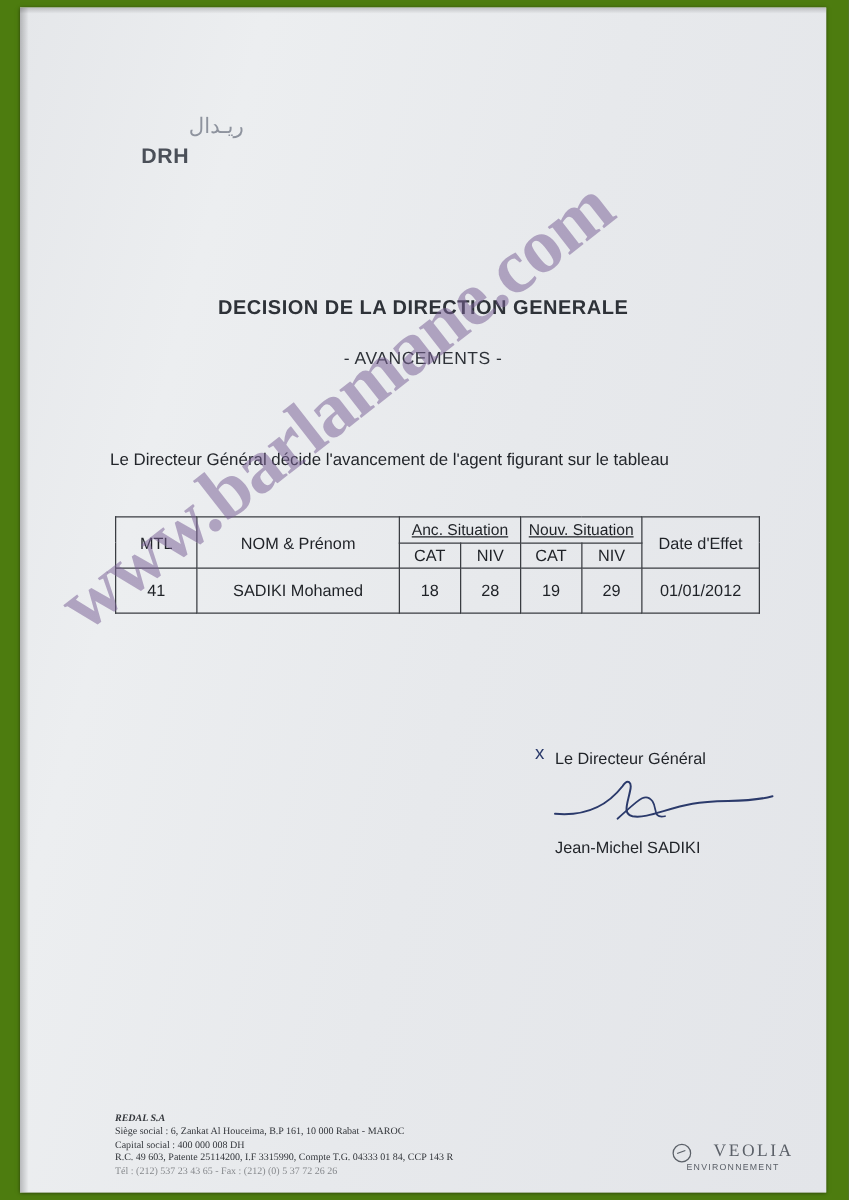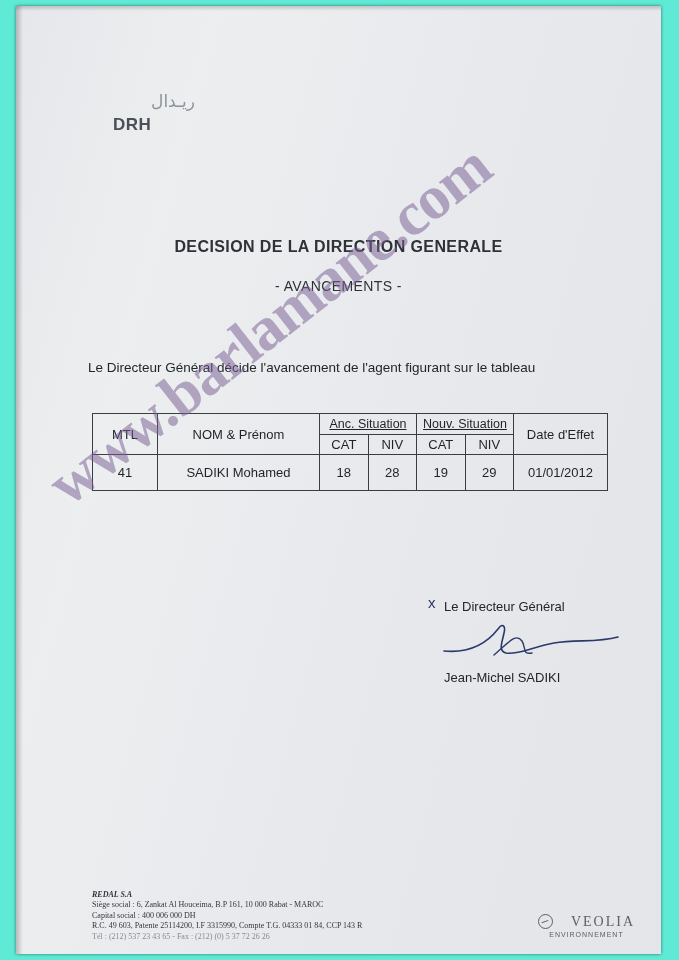--- a/index.html
+++ b/index.html
@@ -11,21 +11,21 @@
     width: 679px;
     height: 960px;
     overflow: hidden;
     font-family: "Liberation Sans", sans-serif;
   }
 
   #page {
     position: relative;
     width: 679px;
     height: 960px;
-    background: #5eead4;
+    background: #4d7c0f;
   }
 
   
   .sheet {
     position: absolute;
     left: 16px;
     top: 6px;
     width: 645px;
     height: 948px;
     background: #e9eaec;
@@ -206,20 +206,21 @@
     right: 26px;
     bottom: 16px;
     text-align: center;
     color: #5b6068;
   }
   .veolia-main {
     font-family: "Liberation Serif", serif;
     font-size: 14px;
     letter-spacing: 2px;
     display: flex;
+    align-items: center;
     gap: 18px;
   }
   .veolia-sub {
     font-size: 7px;
     letter-spacing: 1px;
     margin-top: 1px;
   }
   .veolia-logo {
     width: 13px; height: 13px;
     border: 1.2px solid #5b6068;
@@ -330,21 +331,21 @@
       <div class="sig-title">Le Directeur Général</div>
       <svg class="sig-scribble" viewBox="0 0 190 60">
         <path d="M8 40 C 30 42, 48 36, 62 18 C 66 12, 70 14, 68 22 C 66 32, 62 40, 70 42 C 82 44, 96 36, 118 32 C 140 28, 160 32, 182 26" fill="none" stroke="#2b3a6b" stroke-width="1.6" stroke-linecap="round"></path>
         <path d="M58 44 C 74 30, 80 22, 86 30 C 90 36, 86 44, 96 42" fill="none" stroke="#2b3a6b" stroke-width="1.4" stroke-linecap="round"></path>
       </svg>
       <div class="sig-name">Jean-Michel SADIKI</div>
 
       <div class="footer">
         <div class="f-strong">REDAL S.A</div>
         <div>Siège social : 6, Zankat Al Houceima, B.P 161, 10 000 Rabat - MAROC</div>
-        <div>Capital social : 400 006 000 DH</div>
+        <div>Capital social : 400 000 008 DH</div>
         <div>R.C. 49 603, Patente 25114200, I.F 3315990, Compte T.G. 04333 01 84, CCP 143 R</div>
         <div class="f-cut">Tél : (212) 537 23 43 65 - Fax : (212) (0) 5 37 72 26 26</div>
       </div>
 
       <div class="veolia">
         <div class="veolia-main">
           <span class="veolia-logo"></span>
           <span>VEOLIA</span>
         </div>
         <div class="veolia-sub">ENVIRONNEMENT</div>

